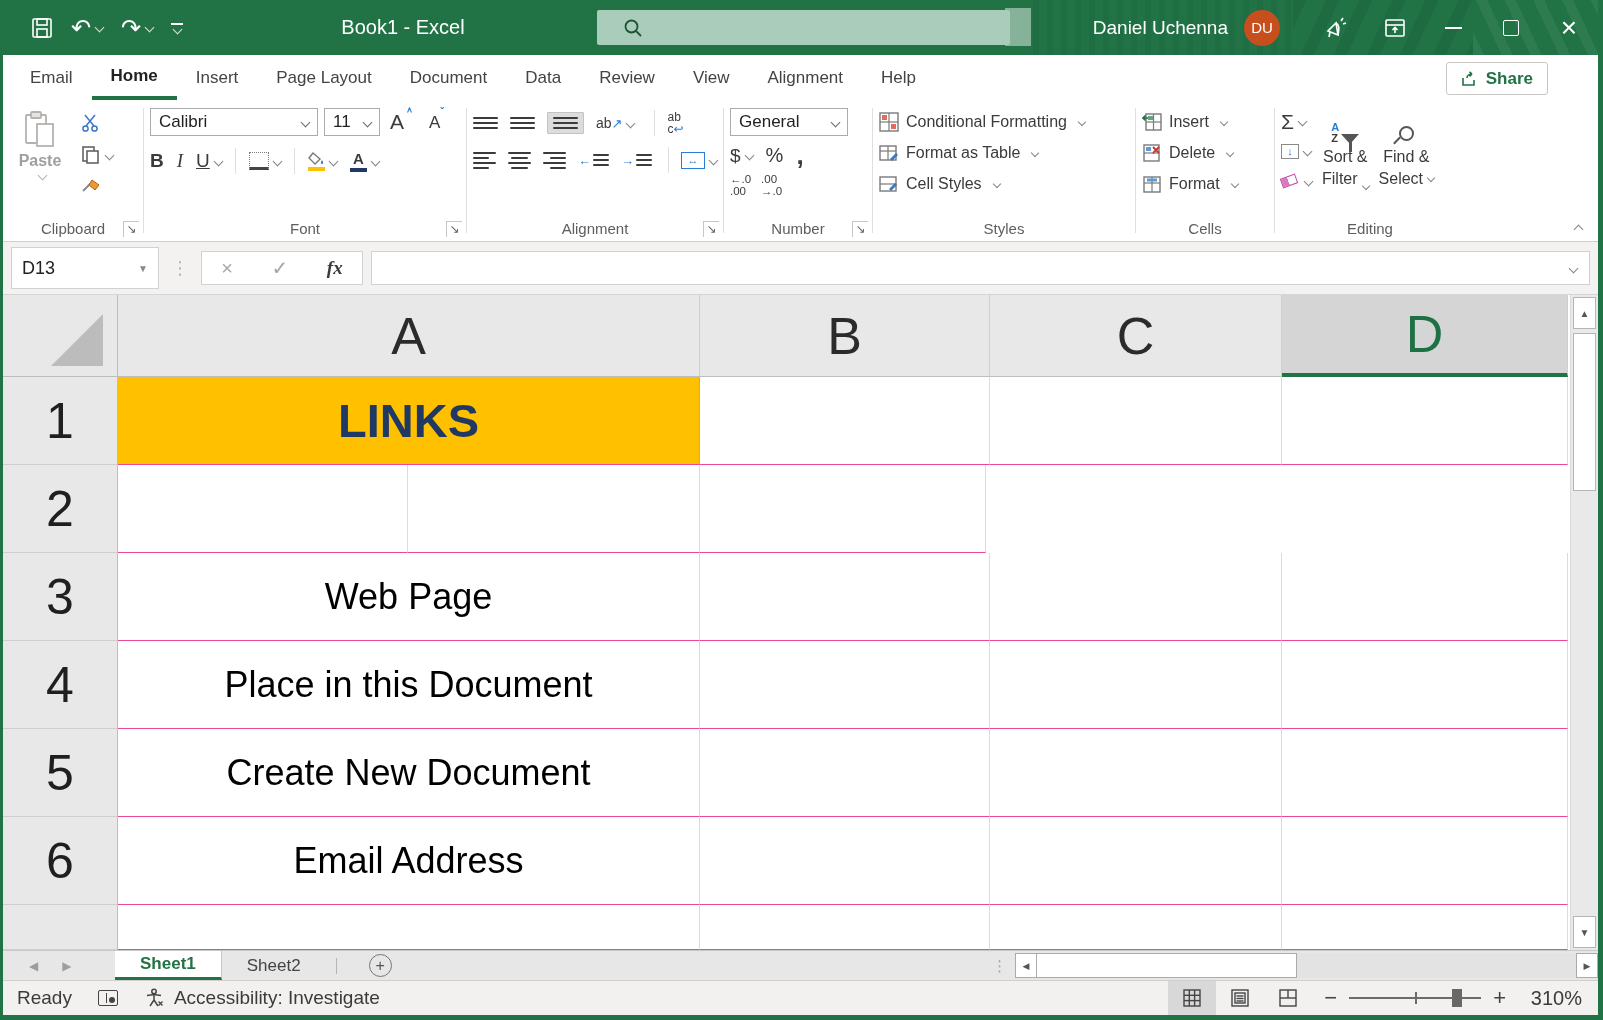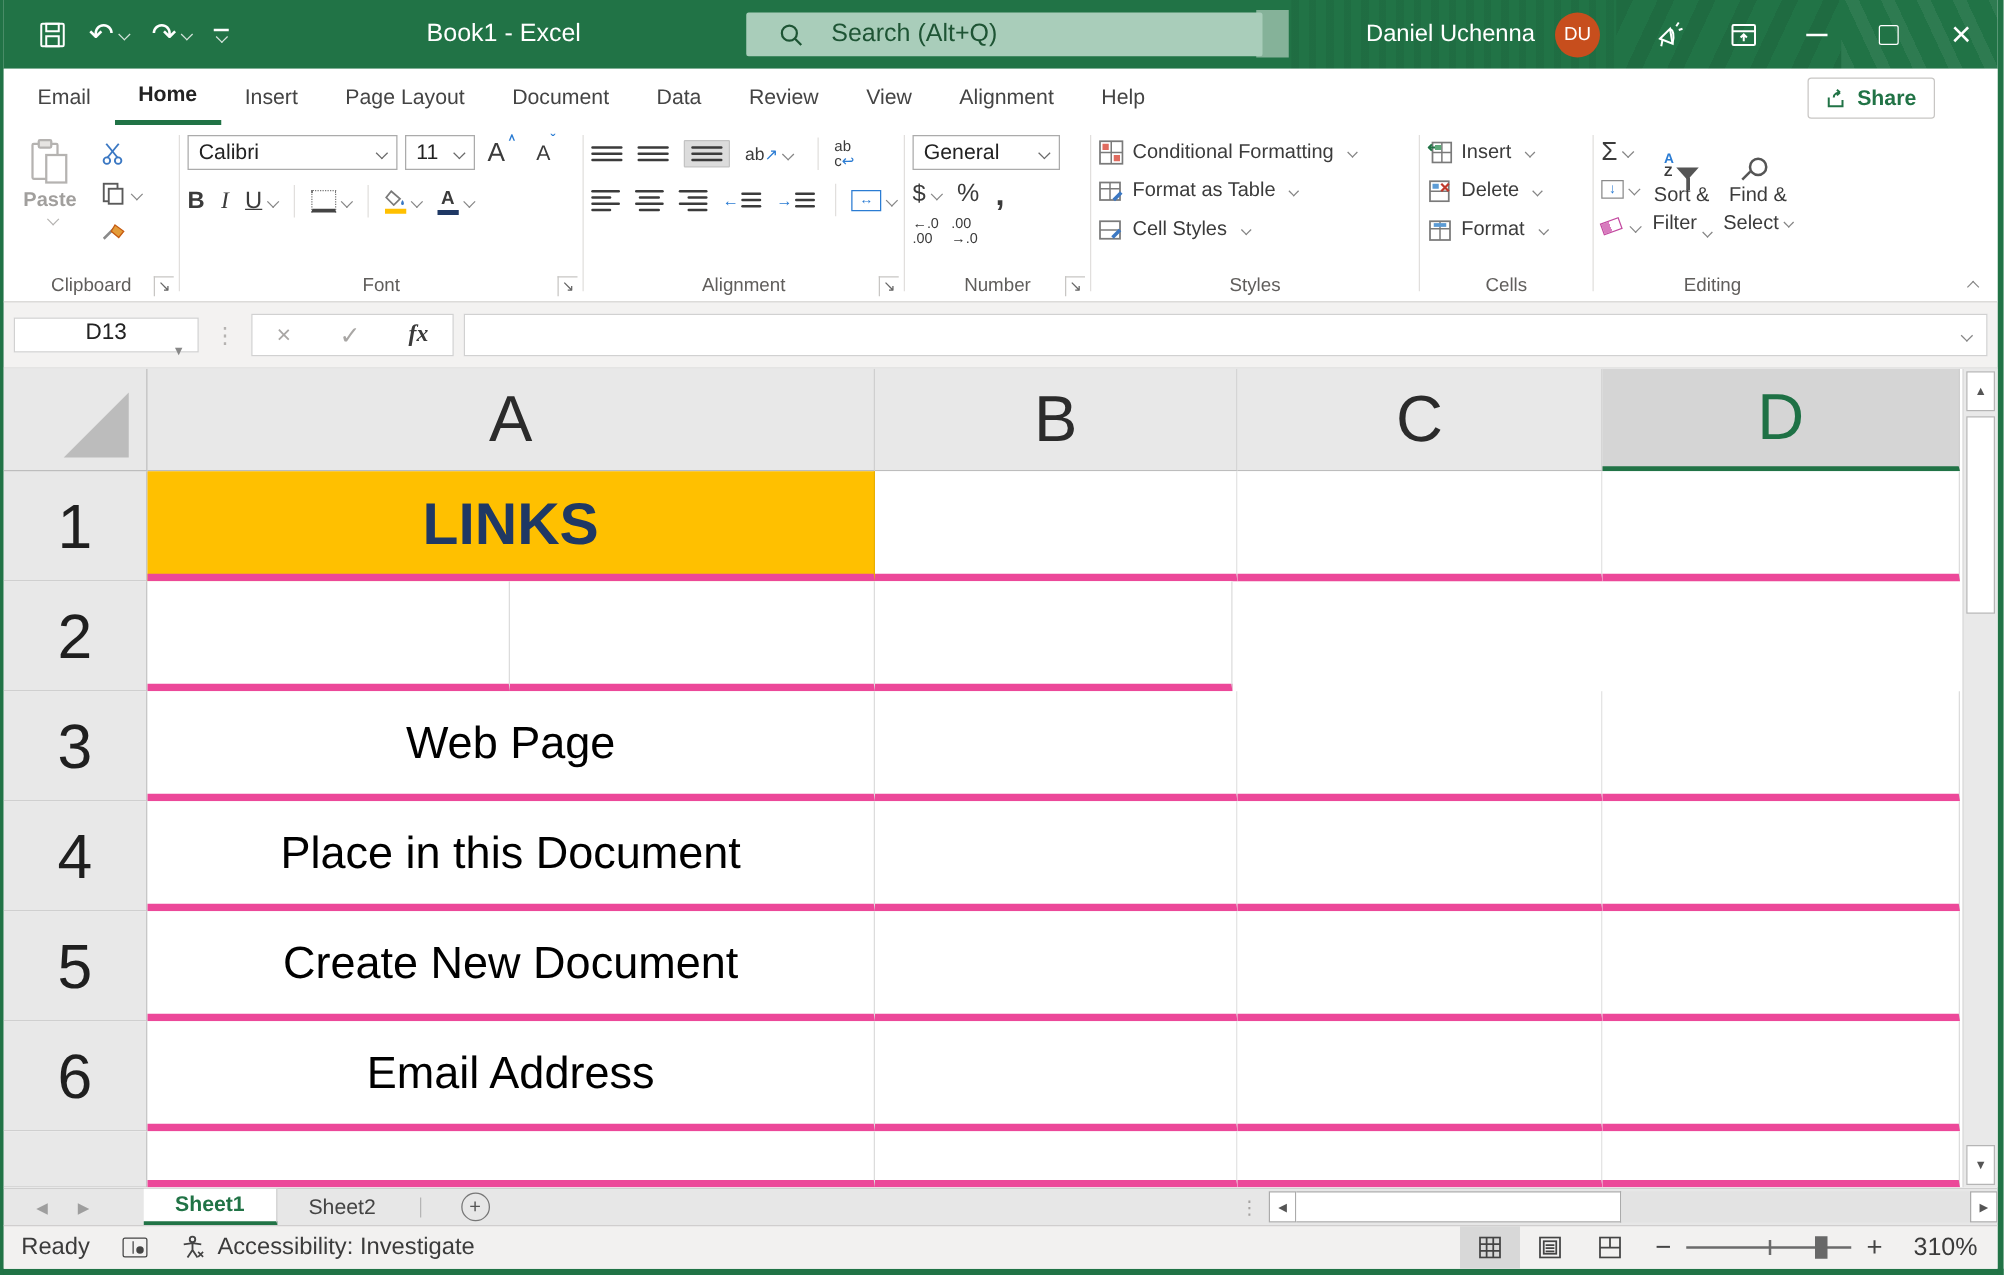--- a/index.html
+++ b/index.html
@@ -136,22 +136,22 @@
     border-top:10px solid #555; position:relative; display:inline-block;}
   .funnel:after { content:""; position:absolute; left:-1.5px; top:-2px; width:3px; height:10px; background:#555;}
   .magglass { width:15px; height:15px; border:2px solid #555; border-radius:50%; position:relative; display:inline-block;}
   .magglass:after { content:""; position:absolute; width:2px; height:9px; background:#555;
     left:-5px; bottom:-6px; transform:rotate(45deg);}
   .collapse-chev { position:absolute; right:16px; bottom:8px; color:#666; }
 
   
   .fbar { height:53px; background:#F3F2F1; display:flex; align-items:center; flex:none;
     border-bottom:1px solid #D6D6D6; padding:0 8px; gap:8px;}
-  .namebox { width:148px; height:28px; background:#fff; border:1px solid #D1D1D1;
-    display:flex; align-items:center; padding:0 10px; font-size:18px; color:#222;flex-direction:column;}
+  .namebox { width:148px; height:42px; background:#fff; border:1px solid #D1D1D1;
+    display:flex; align-items:center; padding:0 10px; font-size:18px; color:#222;}
   .namebox .dd { margin-left:auto; color:#888; font-size:10px;}
   .fdots { color:#B5B3B1; font-size:18px; letter-spacing:0; margin:0 4px;}
   .fbtns { width:162px; height:34px; background:#fff; border:1px solid #D1D1D1;
     display:flex; align-items:center; justify-content:space-around; }
   .fx-cancel,.fx-enter { color:#A9A7A5; font-size:20px; }
   .fx { font-family:"Liberation Serif",serif; font-style:italic; font-weight:700; font-size:19px; color:#3b3b3b;}
   .finput { flex:1; height:34px; background:#fff; border:1px solid #D1D1D1; display:flex;
     align-items:center; padding:0 12px;}
   .finput input { flex:1; border:none; outline:none; font-size:17px; font-family:"Liberation Sans",sans-serif;}
   .finput .dd { color:#666; }
@@ -165,21 +165,21 @@
   .corner .tri { position:absolute; right:14px; bottom:10px; width:0; height:0;
     border-bottom:52px solid #BCBCBC; border-left:52px solid transparent;}
   .ch { background:#E8E8E8; border-right:1px solid #CFCFCF; border-bottom:1px solid #BDBDBD;
     display:flex; align-items:center; justify-content:center; font-size:52px; color:#2b2b2b; flex:none;}
   .ch.sel { background:#D5D5D5; color:#1E7145; border-bottom:4px solid #217346; }
   .w-a{width:582px}.w-b{width:290px}.w-c{width:292px}.w-d{width:286px}
   .grow { display:flex; height:88px; }
   .grow.partial { height:45px; overflow:hidden; }
   .rh { width:115px; background:#E8E8E8; border-right:1px solid #BDBDBD; border-bottom:1px solid #CFCFCF;
     display:flex; align-items:center; justify-content:center; font-size:50px; color:#1f1f1f; flex:none;}
-  .cell { background:#fff; border-right:1px solid #DCDCDC; border-bottom:6px solid #ec4899;
+  .cell { background:#fff; border-right:1px solid #DCDCDC; border-bottom:1px solid #ec4899;
     display:flex; align-items:center; justify-content:center; flex:none;}
   .cell.ca { font-size:36px; color:#000; }
   .cell.a1 { background:#FFC000; color:#1F3864; font-weight:700; font-size:47px; border-right:1px solid #E9AF00;}
   
   .vscroll { position:absolute; right:0; top:0; bottom:0; width:28px; background:#E9E9E9;
     border-left:1px solid #DADADA; }
   .sbtn { position:absolute; left:2px; right:2px; height:32px; background:#fff;
     border:1px solid #B5B5B5; display:flex; align-items:center; justify-content:center;
     color:#555; font-size:10px;}
   .vthumb { position:absolute; left:2px; right:2px; top:38px; height:158px; background:#fff;
@@ -253,21 +253,20 @@
         <span class="bar"></span>
         <span class="cv" style="margin:0"></span>
       </span>
     </div>
     <div class="wtitle">Book1 - Excel</div>
     <div class="searchbox">
       <svg width="20" height="20" viewBox="0 0 20 20" fill="none" stroke="#1E5434" stroke-width="1.8">
         <circle cx="8.5" cy="8.5" r="6"></circle>
           <line x1="13" y1="13" x2="18" y2="18"></line>
       </svg>
-      <input type="text" readonly="" placeholder="Search (Alt+Q)" style="">
     </div>
     <div class="tb-right">
       <span class="username">Daniel Uchenna</span>
       <span class="avatar">DU</span>
       <span class="tb-ico">
         <svg width="26" height="26" viewBox="0 0 26 26" fill="none" stroke="#fff" stroke-width="1.6">
           <path d="M4 16 L14 20 L12 8 Z"></path>
           <path d="M12 8 C16 10, 15 16, 14 20"></path>
           <line x1="17" y1="6" x2="19" y2="3"></line>
             <line x1="19" y1="9" x2="22" y2="8"></line>

